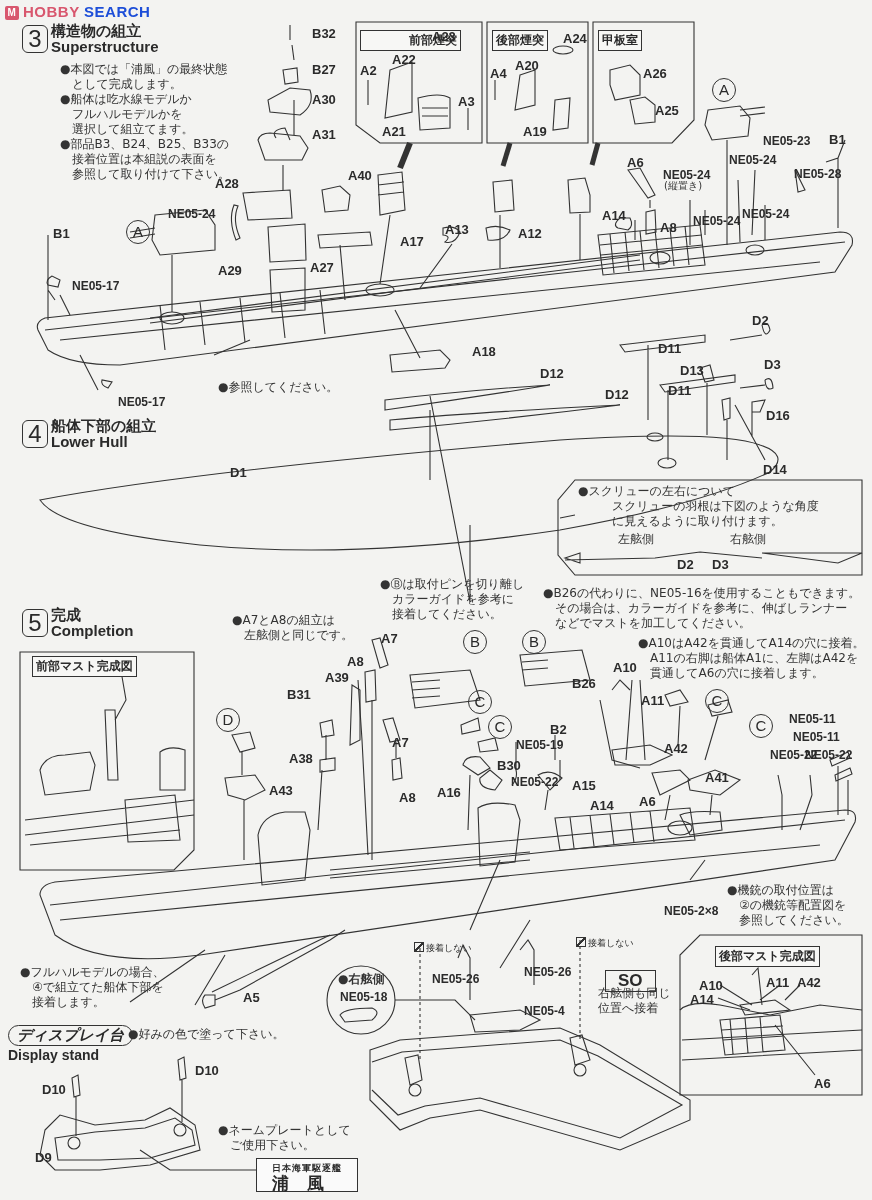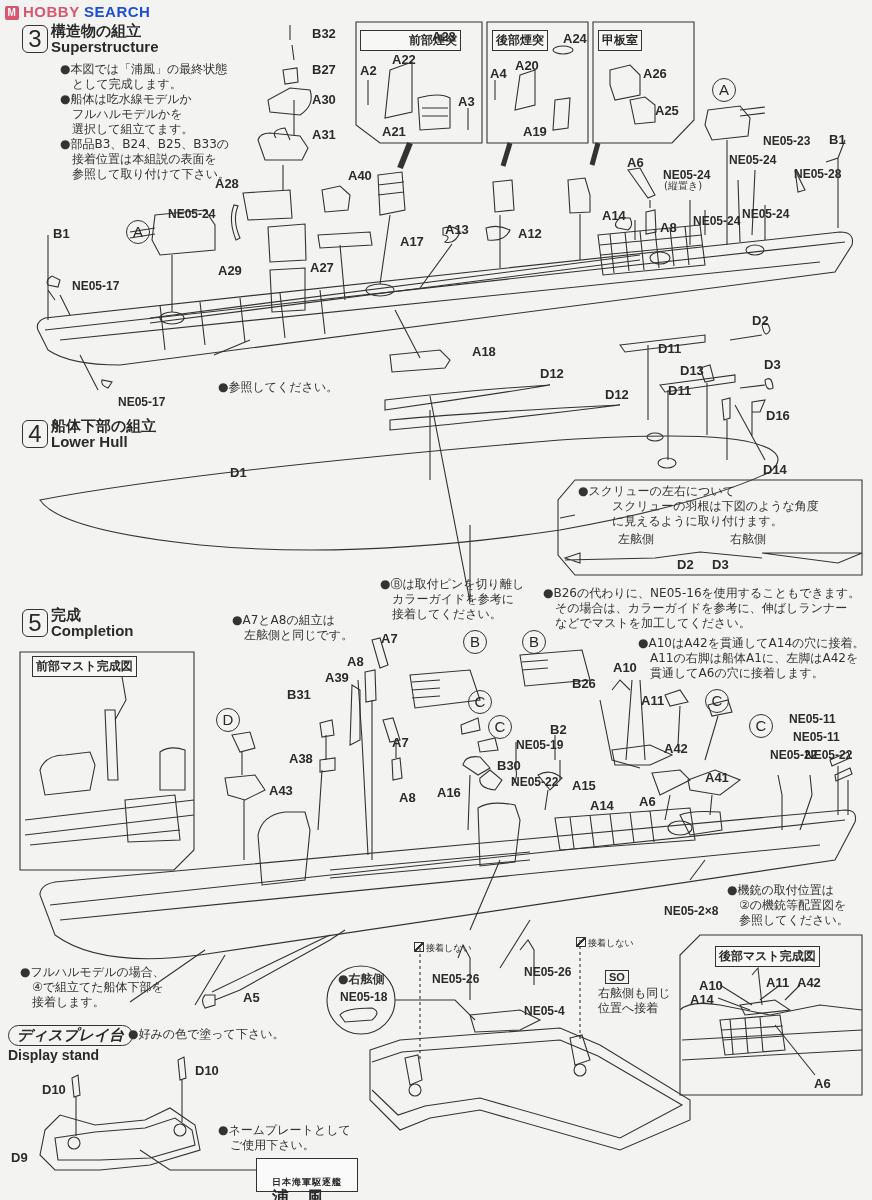--- a/index.html
+++ b/index.html
@@ -13,23 +13,23 @@
   .logo .gray{color:#1d4ed8;}
   .step{position:absolute;display:flex;align-items:center;}
   .step .num{width:24px;height:26px;border:1.5px solid #333;border-radius:6px;font-family:"Liberation Sans",sans-serif;font-size:24px;line-height:26px;text-align:center;margin-right:3px;}
   .step .titles{display:flex;flex-direction:column;line-height:16px;}
   .step .jp{font-size:15px;font-weight:bold;}
   .step .en{font-family:"Liberation Sans",sans-serif;font-size:15px;font-weight:bold;}
   .boxlabel{position:absolute;border:1.5px solid #333;padding:1px 3px;font-size:12px;font-weight:bold;background:#f7f7f5;}
   .circle{position:absolute;width:22px;height:22px;border:1.5px solid #333;border-radius:50%;text-align:center;line-height:22px;font-family:"Liberation Sans",sans-serif;font-size:15px;}
   svg.draw{position:absolute;left:0;top:0;}
   .nameplate{position:absolute;left:256px;top:1158px;width:100px;height:32px;border:1.5px solid #333;background:#fafafa;text-align:center;}
-  .nameplate .l1{font-size:9px;font-weight:bold;letter-spacing:1px;line-height:11px;margin-top:18px;}
+  .nameplate .l1{font-size:9px;font-weight:bold;letter-spacing:1px;line-height:11px;margin-top:4px;}
   .nameplate .l2{font-family:"DejaVu Serif",serif;font-size:17px;font-weight:bold;letter-spacing:18px;line-height:18px;}
-  .so{position:absolute;border:1.5px solid #333;font-family:"Liberation Sans",sans-serif;font-weight:bold;font-size:11px;padding:0 3px;}
+  .so{position:absolute;border:1.5px solid #333;font-family:"Liberation Sans",sans-serif;font-weight:bold;font-size:17px;padding:0 12px;}
   .nostick{position:absolute;font-size:9px;white-space:nowrap;}
   .nostick .box{display:inline-block;width:8px;height:8px;border:1px solid #333;background:linear-gradient(135deg,transparent 40%,#333 40%,#333 60%,transparent 60%);vertical-align:-1px;margin-right:2px;}
   .stand-title{position:absolute;left:8px;top:1025px;}
   .stand-title .pill{border:1.5px solid #333;border-radius:12px;padding:0 8px;font-size:15px;font-weight:bold;font-style:italic;display:inline-block;}
   .stand-title .en{font-family:"Liberation Sans",sans-serif;font-size:14px;font-weight:bold;display:block;margin-top:1px;}
 </style>
 </head>
 <body>
 
 <svg class="draw" width="872" height="1200" viewBox="0 0 872 1200" fill="none" stroke="#333" stroke-width="1.1">
@@ -364,19 +364,19 @@
 <div class="lbl" style="left:797px;top:975px;">A42</div>
 <div class="lbl" style="left:814px;top:1076px;">A6</div>
 
 <div class="stand-title">
   <span class="pill">ディスプレイ台</span>
   <span class="en">Display stand</span>
 </div>
 <div class="note" style="left:128px;top:1027px;">●好みの色で塗って下さい。</div>
 <div class="lbl" style="left:42px;top:1082px;">D10</div>
 <div class="lbl" style="left:195px;top:1063px;">D10</div>
-<div class="lbl" style="left:1px;top:1150px;padding-left:10px;">D9</div>
+<div class="lbl" style="left:25px;top:1150px;padding-left:10px;">D9</div>
 <div class="note" style="left:218px;top:1123px;">●ネームプレートとして
 　ご使用下さい。</div>
 <div class="nameplate">
   <div class="l1">日本海軍駆逐艦</div>
   <div class="l2">浦風</div>
 </div>
 
 </body></html>

